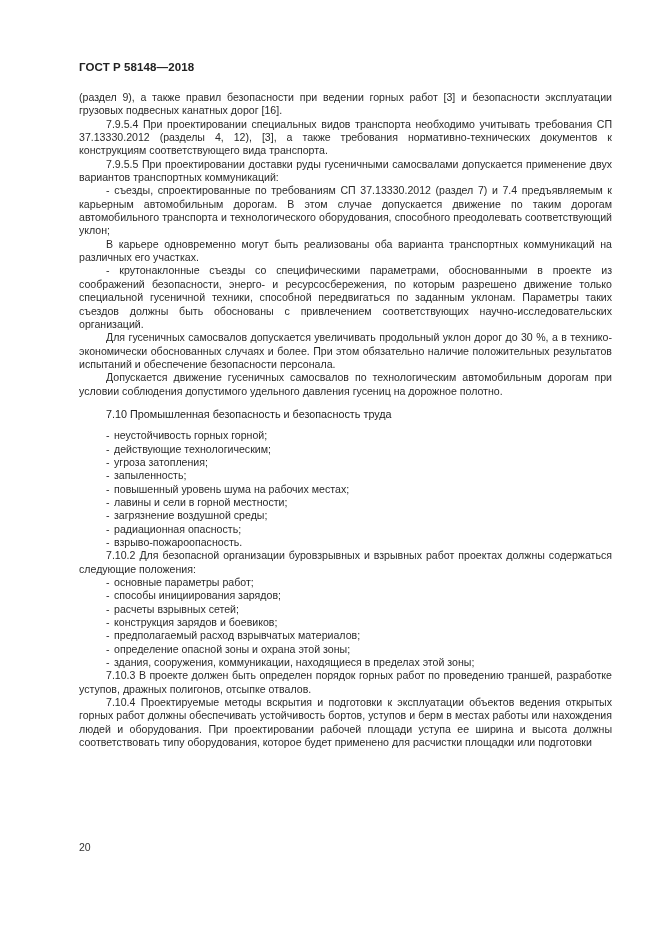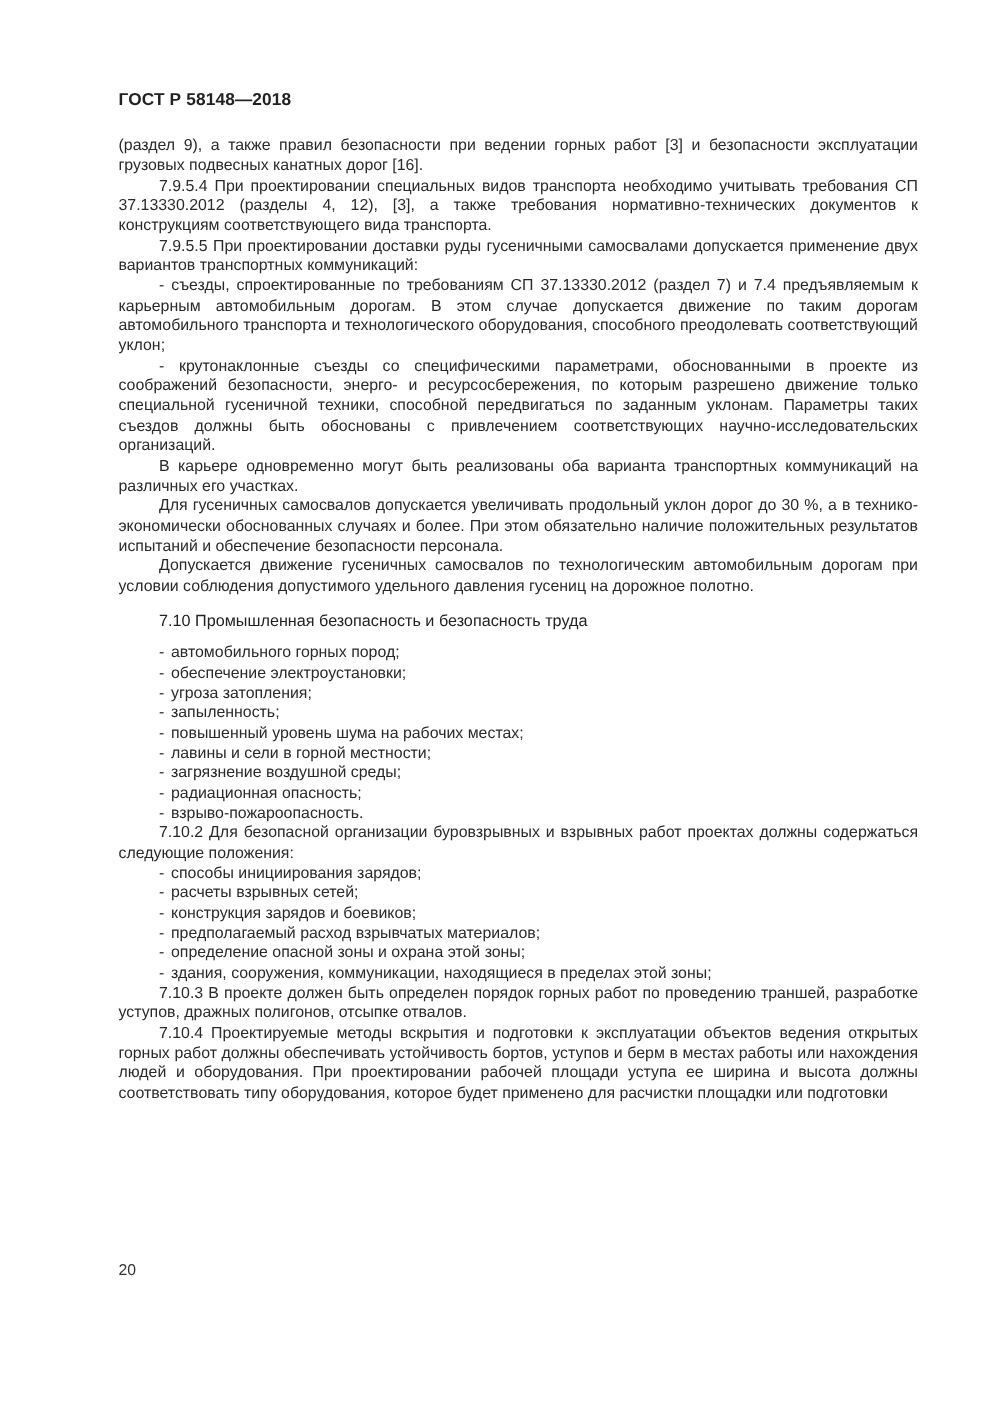--- a/index.html
+++ b/index.html
@@ -21,43 +21,44 @@
 <body>
 
 <div class="page">
   <div class="hdr">ГОСТ Р 58148—2018</div>
 
   <div class="body">
     <p>(раздел 9), а также правил безопасности при ведении горных работ [3] и безопасности эксплуатации грузовых подвесных канатных дорог [16].</p>
     <p class="ind">7.9.5.4 При проектировании специальных видов транспорта необходимо учитывать требования СП 37.13330.2012 (разделы 4, 12), [3], а также требования нормативно-технических документов к конструкциям соответствующего вида транспорта.</p>
     <p class="ind">7.9.5.5 При проектировании доставки руды гусеничными самосвалами допускается применение двух вариантов транспортных коммуникаций:</p>
     <p class="ind">- съезды, спроектированные по требованиям СП 37.13330.2012 (раздел 7) и 7.4 предъявляемым к карьерным автомобильным дорогам. В этом случае допускается движение по таким дорогам автомобильного транспорта и технологического оборудования, способного преодолевать соответствующий уклон;</p>
+    <p class="ind">В карьере одновременно могут быть реализованы оба варианта транспортных коммуникаций на различных его участках.</p>
     <p class="ind">- крутонаклонные съезды со специфическими параметрами, обоснованными в проекте из соображений безопасности, энерго- и ресурсосбережения, по которым разрешено движение только специальной гусеничной техники, способной передвигаться по заданным уклонам. Параметры таких съездов должны быть обоснованы с привлечением соответствующих научно-исследовательских организаций.</p>
-    <p class="ind">В карьере одновременно могут быть реализованы оба варианта транспортных коммуникаций на различных его участках.</p>
     <p class="ind">Для гусеничных самосвалов допускается увеличивать продольный уклон дорог до 30 %, а в технико-экономически обоснованных случаях и более. При этом обязательно наличие положительных результатов испытаний и обеспечение безопасности персонала.</p>
     <p class="ind">Допускается движение гусеничных самосвалов по технологическим автомобильным дорогам при условии соблюдения допустимого удельного давления гусениц на дорожное полотно.</p>
 
     <div class="gap-h"></div>
     <h2>7.10 Промышленная безопасность и безопасность труда</h2>
     <div class="gap-hb"></div>
 
     <div id="list1">
-        <p class="li"><span class="dash">-</span><span>автомобильного горных пород;</span></p>
-        <p class="li"><span class="dash">-</span><span>обеспечение электроустановки;</span></p>
+        <p class="li"><span class="dash">-</span><span>неустойчивость горных горной;</span></p>
+        <p class="li"><span class="dash">-</span><span>действующие технологическим;</span></p>
         <p class="li"><span class="dash">-</span><span>угроза затопления;</span></p>
         <p class="li"><span class="dash">-</span><span>запыленность;</span></p>
         <p class="li"><span class="dash">-</span><span>повышенный уровень шума на рабочих местах;</span></p>
         <p class="li"><span class="dash">-</span><span>лавины и сели в горной местности;</span></p>
         <p class="li"><span class="dash">-</span><span>загрязнение воздушной среды;</span></p>
         <p class="li"><span class="dash">-</span><span>радиационная опасность;</span></p>
         <p class="li"><span class="dash">-</span><span>взрыво-пожароопасность.</span></p>
       </div>
 
     <p class="ind">7.10.2 Для безопасной организации буровзрывных и взрывных работ проектах должны содержаться следующие положения:</p>
     <div id="list2">
+        <p class="li"><span class="dash">-</span><span>основные параметры работ;</span></p>
         <p class="li"><span class="dash">-</span><span>способы инициирования зарядов;</span></p>
         <p class="li"><span class="dash">-</span><span>расчеты взрывных сетей;</span></p>
         <p class="li"><span class="dash">-</span><span>конструкция зарядов и боевиков;</span></p>
         <p class="li"><span class="dash">-</span><span>предполагаемый расход взрывчатых материалов;</span></p>
         <p class="li"><span class="dash">-</span><span>определение опасной зоны и охрана этой зоны;</span></p>
         <p class="li"><span class="dash">-</span><span>здания, сооружения, коммуникации, находящиеся в пределах этой зоны;</span></p>
       </div>
 
     <p class="ind">7.10.3 В проекте должен быть определен порядок горных работ по проведению траншей, разработке уступов, дражных полигонов, отсыпке отвалов.</p>
     <p class="ind">7.10.4 Проектируемые методы вскрытия и подготовки к эксплуатации объектов ведения открытых горных работ должны обеспечивать устойчивость бортов, уступов и берм в местах работы или нахождения людей и оборудования. При проектировании рабочей площади уступа ее ширина и высота должны соответствовать типу оборудования, которое будет применено для расчистки площадки или подготовки</p>

